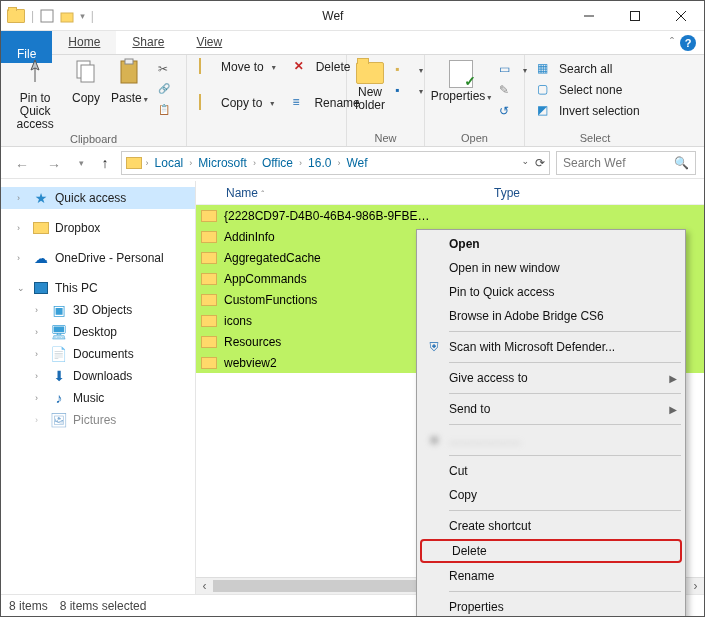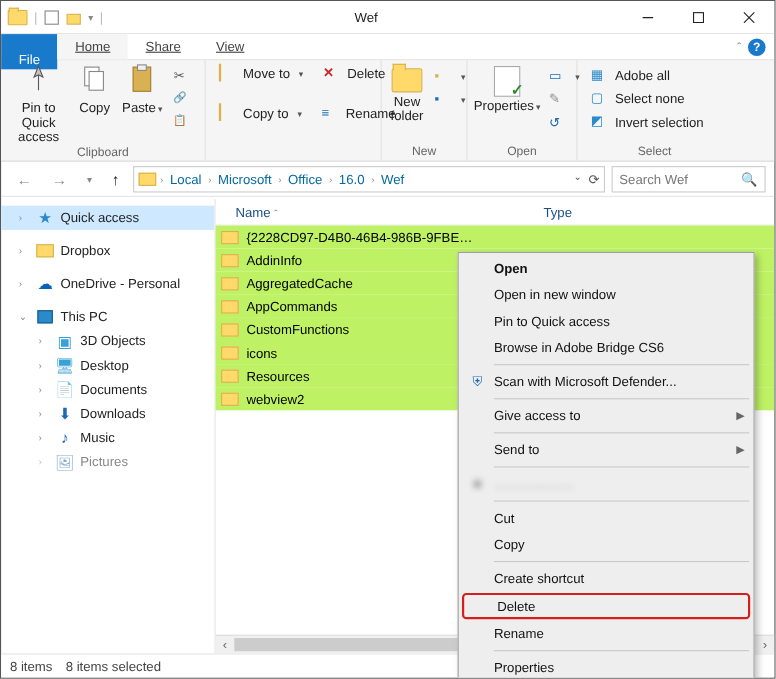--- a/index.html
+++ b/index.html
@@ -60,21 +60,21 @@
   .tree-item .tw { width:10px; color:#888; font-size:9px; }
   .tree-item .ico { width:16px; height:16px; display:inline-flex; align-items:center; justify-content:center; }
   .tree-item.indent { padding-left: 34px; }
   .star-ico { color:#2a8acb; font-size:14px; }
   .folder-sm2 { width:16px; height:12px; background:#ffd96a; border:1px solid #d8b252; }
   .pc-ico { width:14px; height:12px; background:#2a8acb; border:1px solid #145a8a; }
   .generic-ico { font-size:14px; }
 
   .content { flex:1; position:relative; }
   .cols { display:flex; height:24px; align-items:center; border-bottom:1px solid #eee; color:#1b4f8a; }
-  .col-name { width:298px; padding-left:18px; }
+  .col-name { width:298px; padding-left:30px; }
   .col-date { width:150px; }
   .col-type { flex:1; }
   .rows { }
   .row { display:flex; align-items:center; height:21px; background:#bef264; }
   .row .ico { width:26px; display:flex; justify-content:center; }
   .row .folder-r { width:16px; height:12px; background:#ffd96a; border:1px solid #d8b252; }
   .row .name { flex:1; padding-left:2px; white-space:nowrap; overflow:hidden; }
   .hscroll { position:absolute; left:0; right:0; bottom:0; height:17px; background:#f0f0f0; border-top:1px solid #ddd; display:flex; align-items:center; }
   .hscroll .track { flex:1; height:100%; background:#f0f0f0; position:relative; }
   .hscroll .thumb { position:absolute; left:0; width:46%; top:2px; bottom:2px; background:#cccccc; }
@@ -252,21 +252,21 @@
       </div>
     </div>
     <div class="group-label">Open</div>
   </div>
 
   <div class="group" style="width:140px;border-right:none">
     <div class="group-body">
       <div class="smallrows" style="margin-top:2px">
         <div class="smallbtn">
             <span class="ico" style="color:#2a8acb">▦</span>
-            <span>Adobe all</span>
+            <span>Search all</span>
           </div>
         <div class="smallbtn">
             <span class="ico" style="color:#2a8acb">▢</span>
             <span>Select none</span>
           </div>
         <div class="smallbtn">
             <span class="ico" style="color:#2a8acb">◩</span>
             <span>Invert selection</span>
           </div>
       </div>

